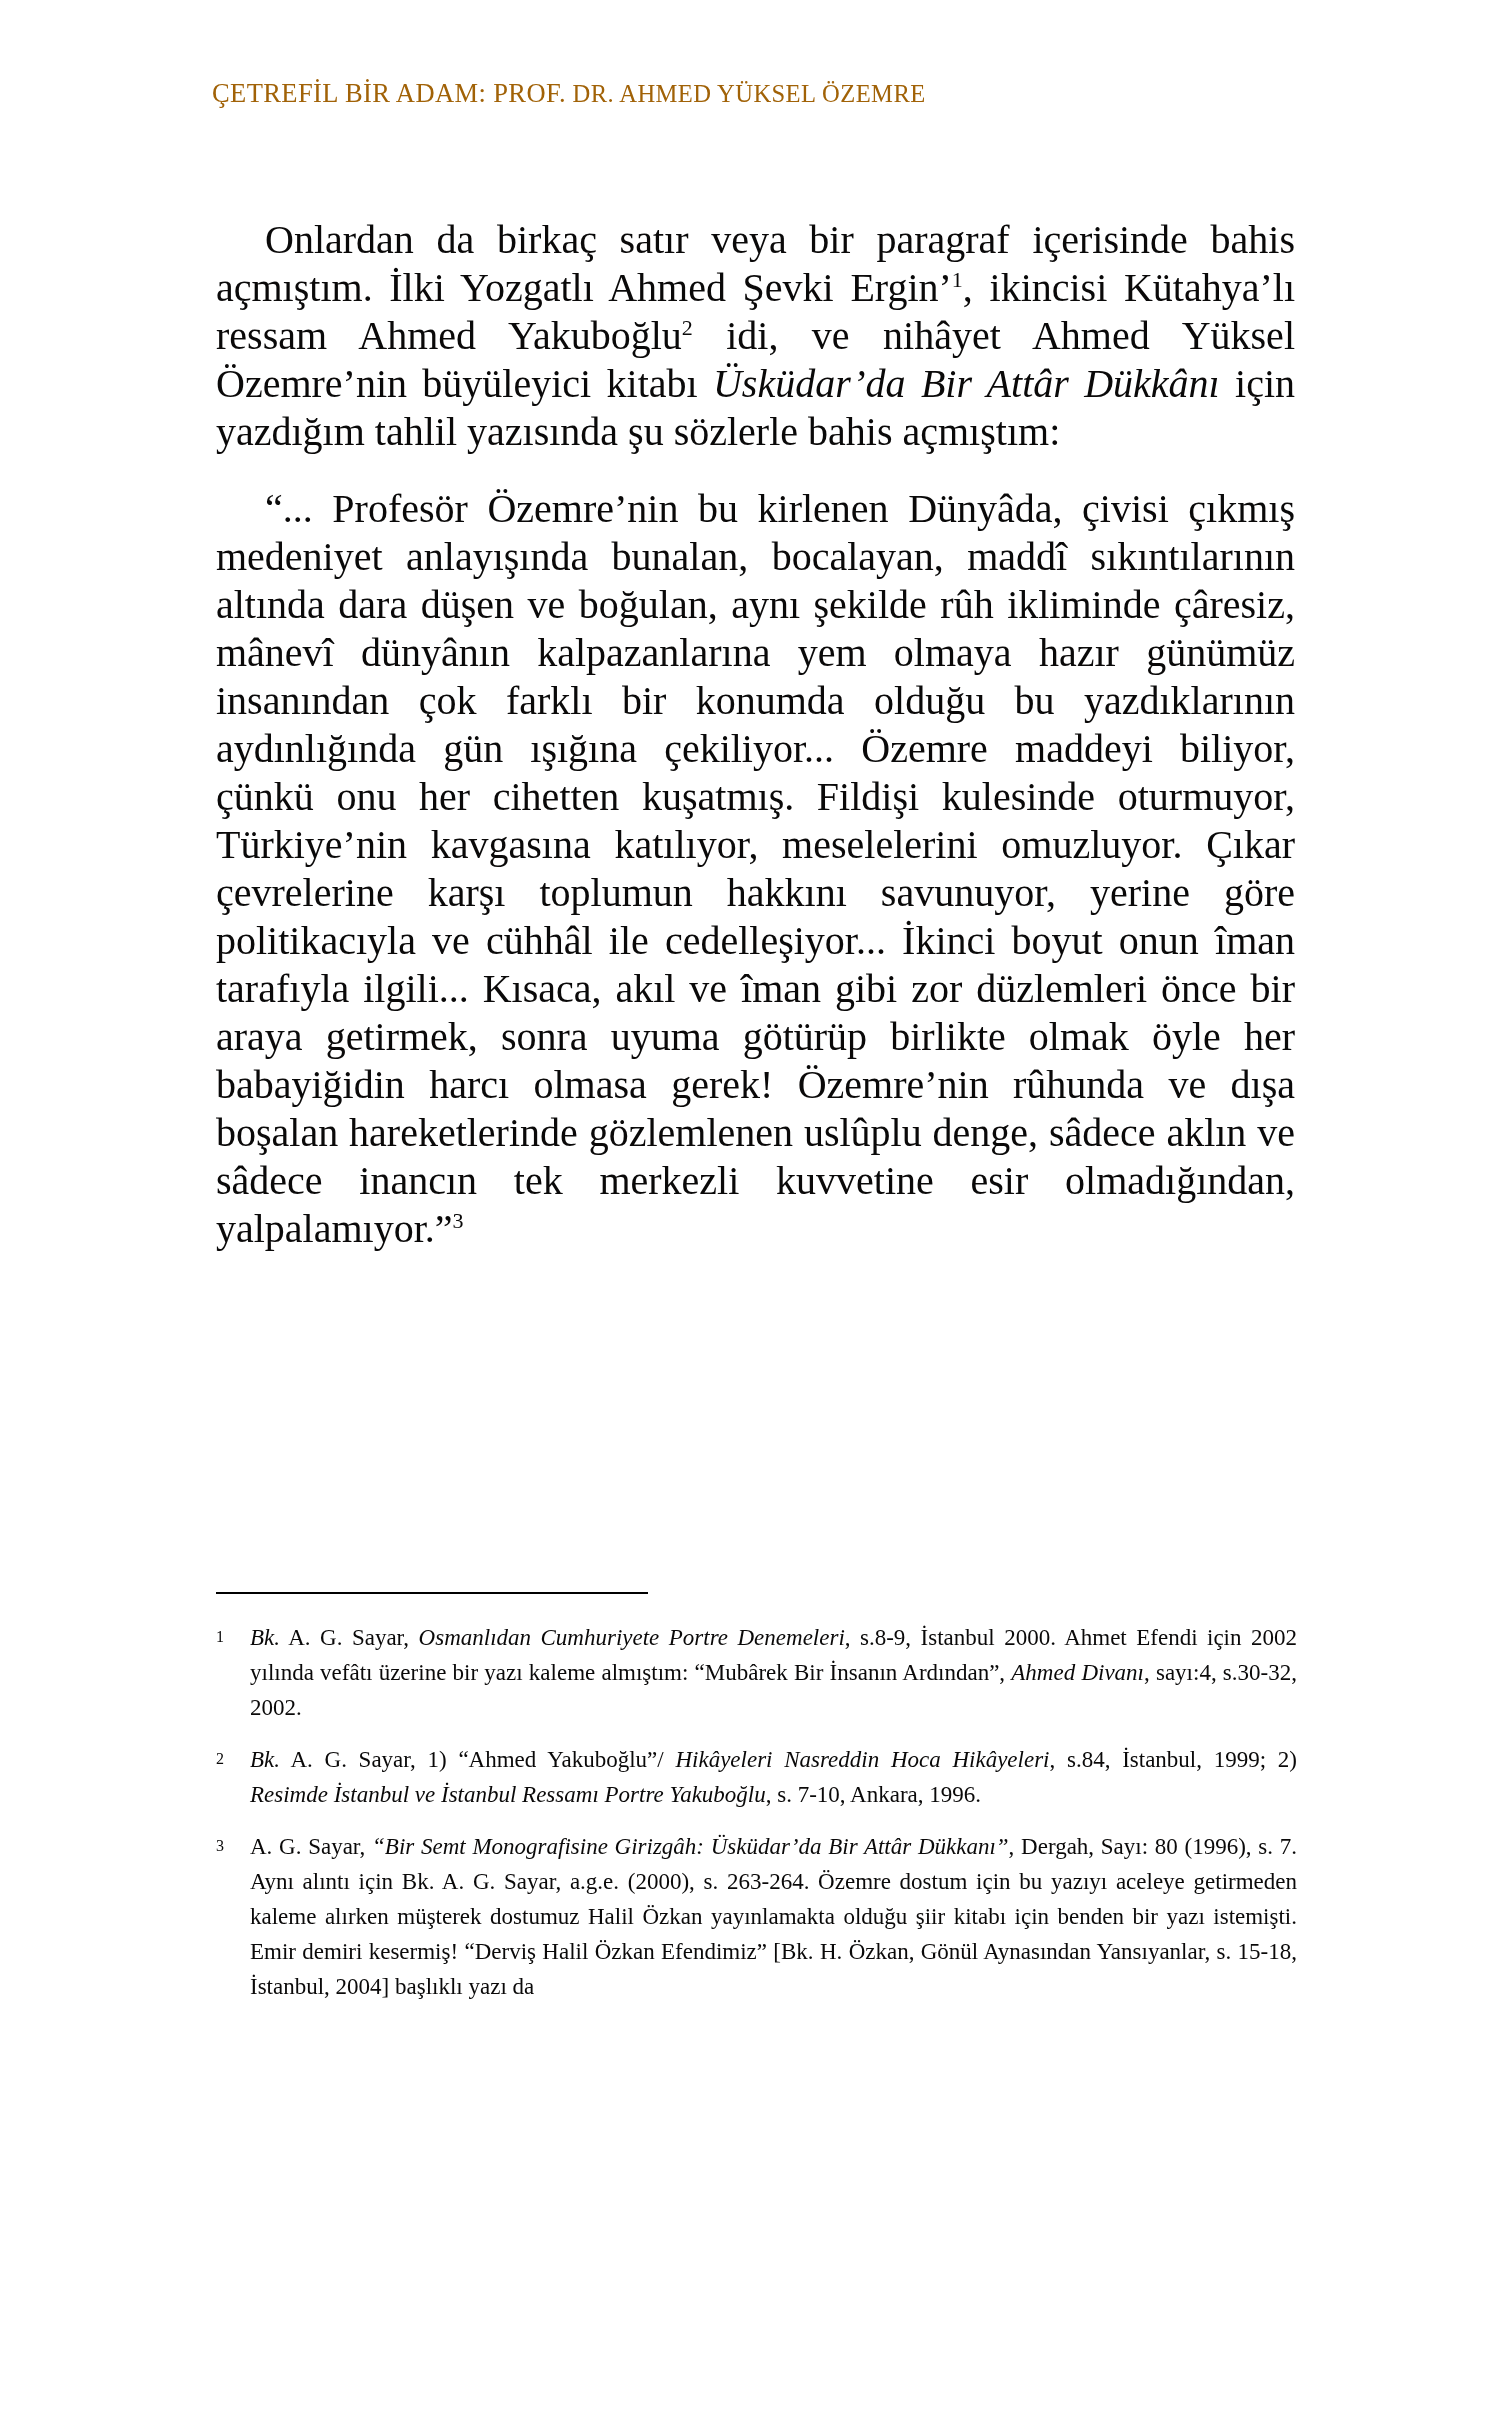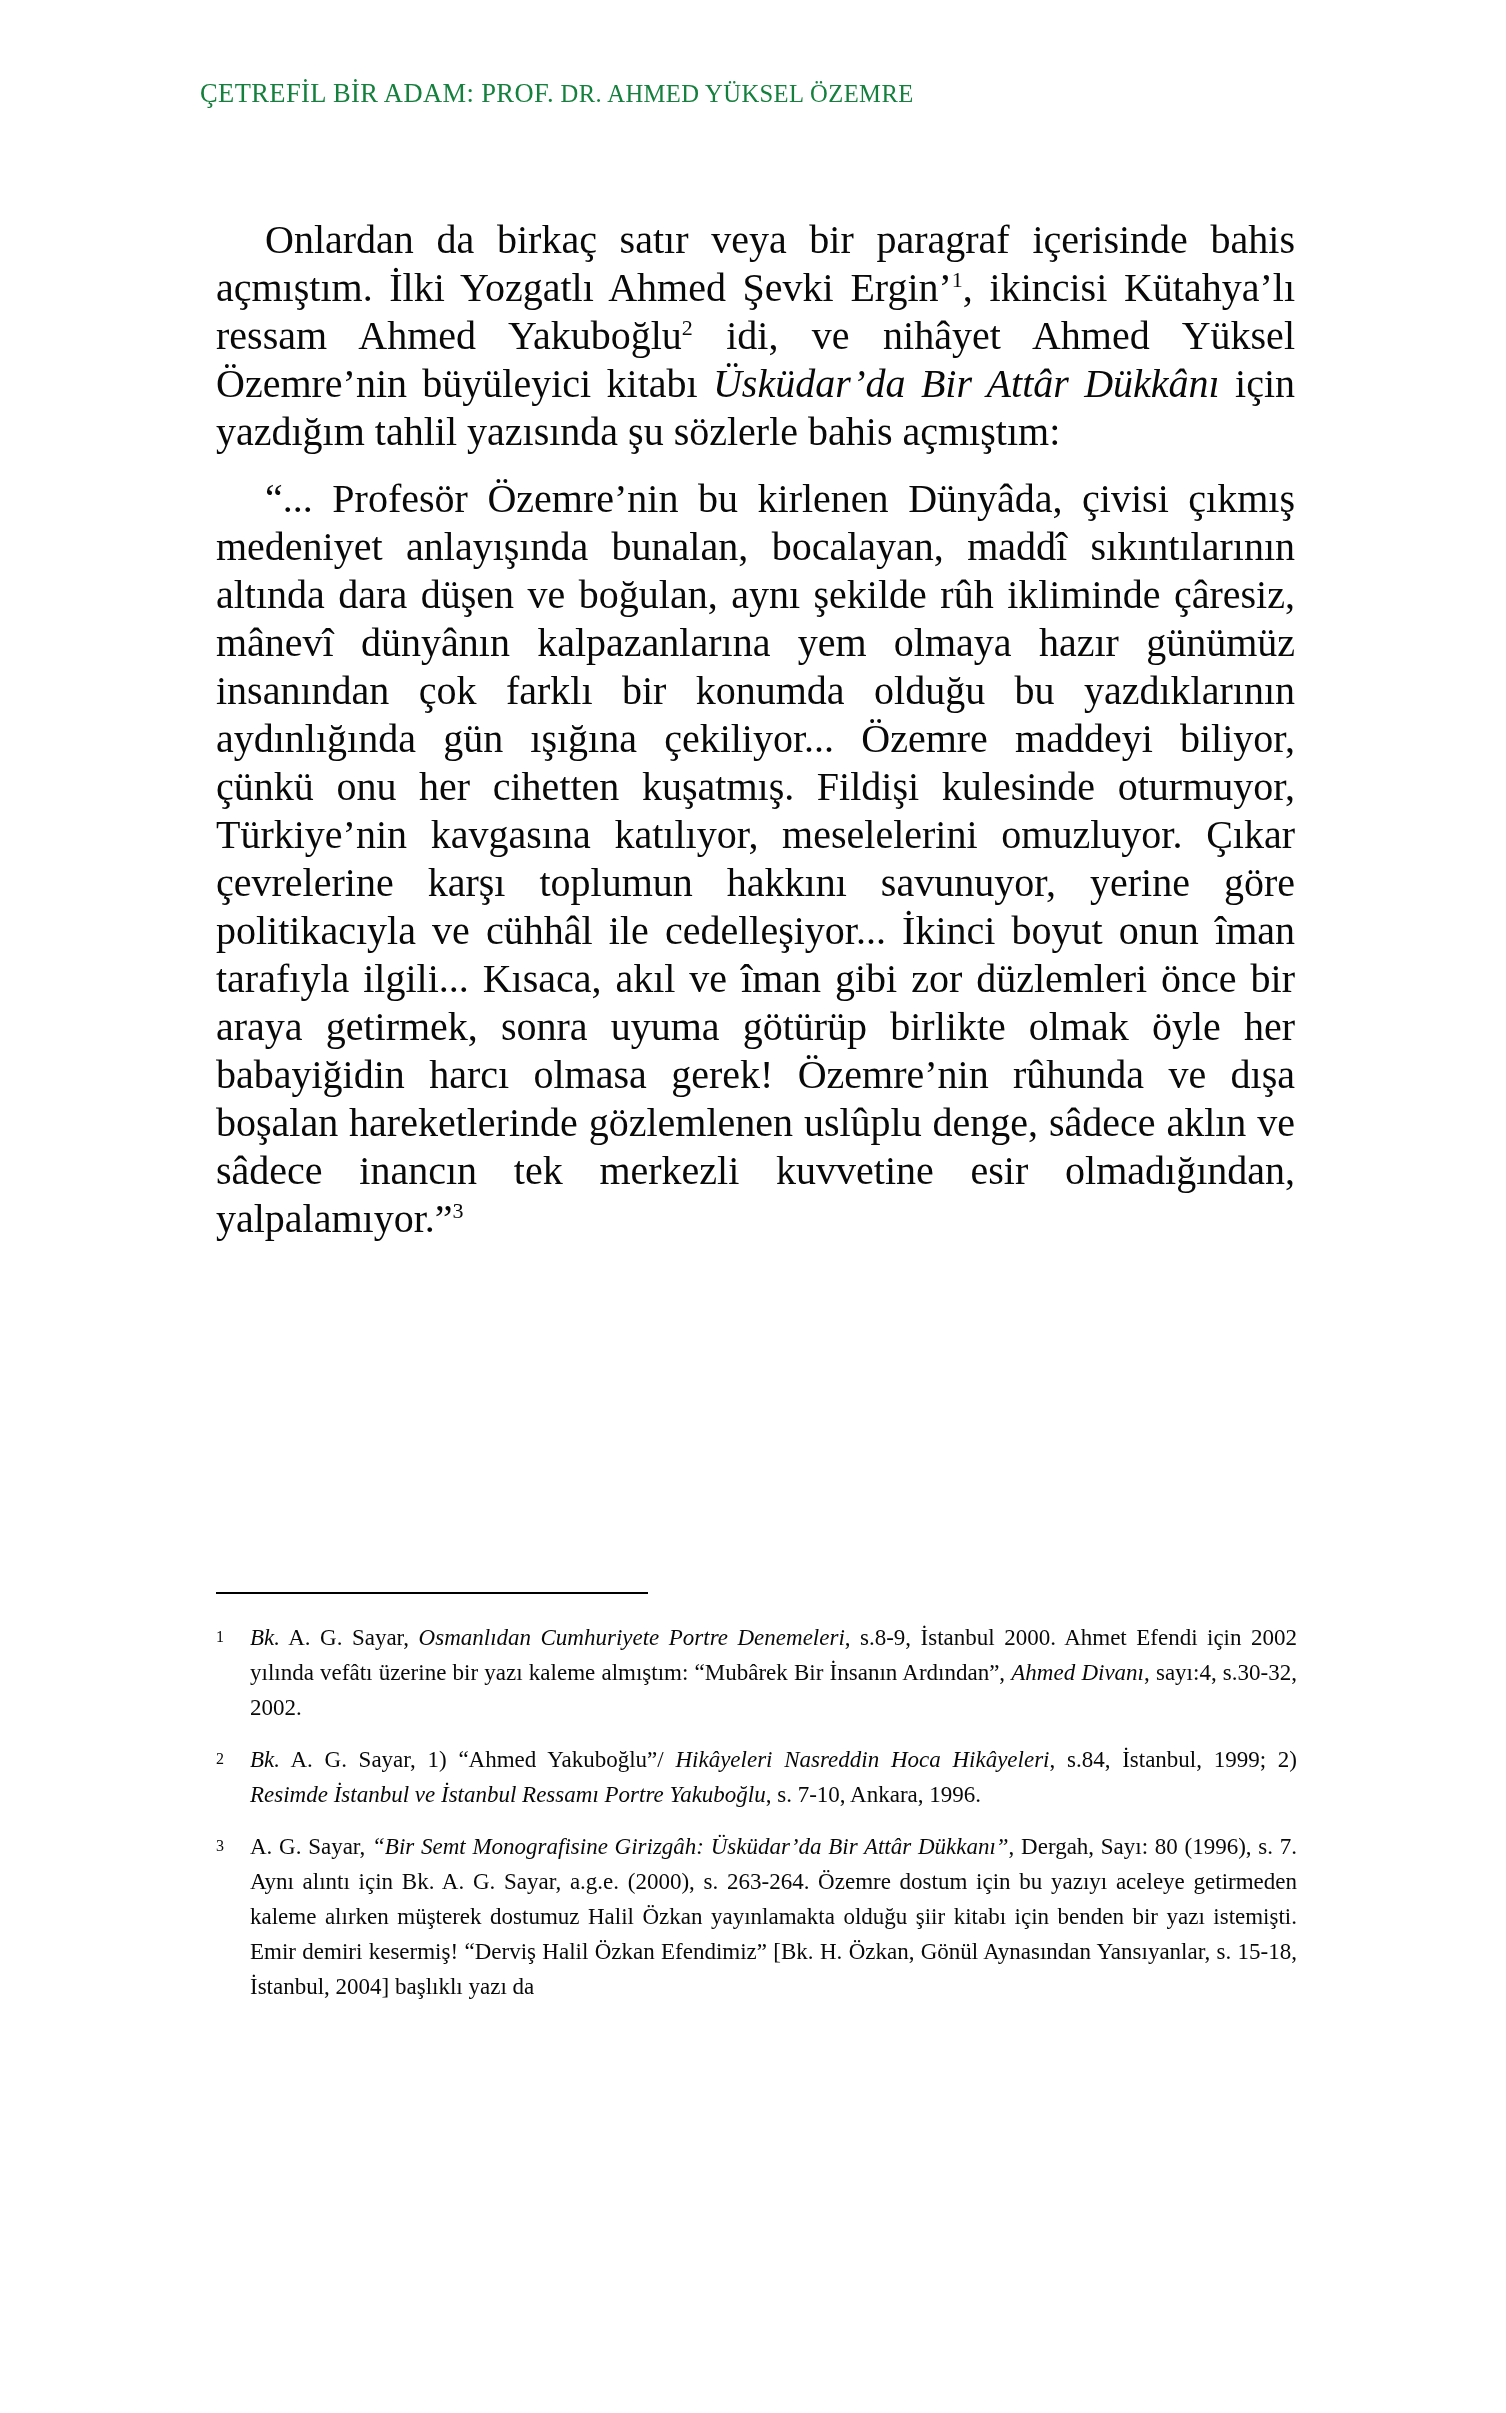--- a/index.html
+++ b/index.html
@@ -19,30 +19,30 @@
   .page {
     position: absolute;
     left: 0; top: 0;
     width: 1507px;
     height: 2413px;
   }
 
   
   .running-header {
     position: absolute;
-    left: 200px;
+    left: 212px;
     top: 79px;
     width: 1079px;
     font-size: 24.6px;
     line-height: 1.1;
     letter-spacing: 0.4px;
     font-variant: small-caps;
     text-transform: none;
     white-space: nowrap;
-    color: #15803d;
+    color: #a16207;
   }
   .running-header .hdr-lead {
     font-size: 26.5px;
   }
 
   
   .body-block {
     position: absolute;
     left: 216px;
     top: 216px;
@@ -55,21 +55,21 @@
     line-height: 48px;
     text-align: justify;
     text-justify: inter-word;
     color: #0a0909;
     hyphens: none;
   }
   p.body-par.indent {
     text-indent: 49px;
   }
   p.body-par.gap {
-    margin-top: 19px;
+    margin-top: 29px;
   }
 
   .it { font-style: italic; }
 
   sup.fn-ref {
     font-size: 0.55em;
     vertical-align: super;
     line-height: 0;
     font-style: normal;
   }

